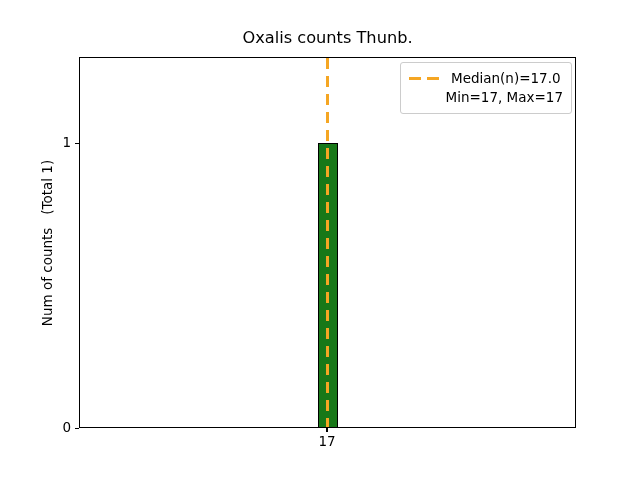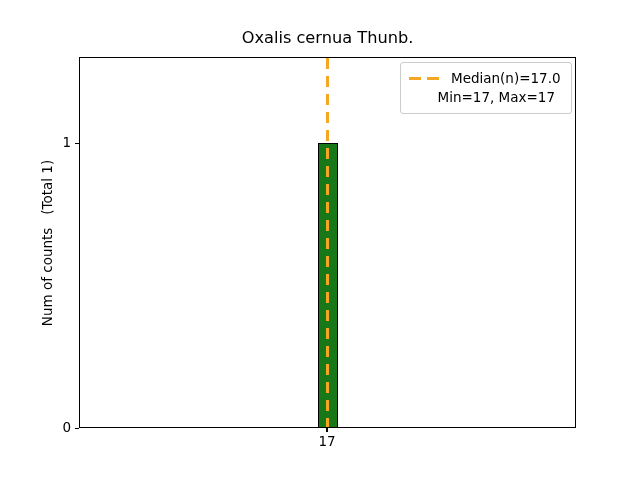--- a/index.html
+++ b/index.html
@@ -139,21 +139,21 @@
   
   #legend {
     position: absolute;
     left: 400px;
     top: 62px;
     width: 172px;
     box-sizing: border-box;
     border: 1px solid #cccccc;
     border-radius: 3px;
     background: #ffffff;
-    padding: 6px 16px 6px 8px;
+    padding: 6px 8px 6px 8px;
   }
   .legend-row {
     display: flex;
     align-items: center;
     height: 19px;
   }
   .legend-swatch {
     width: 34px;
     height: 19px;
     flex: 0 0 34px;
@@ -177,21 +177,21 @@
   .legend-row.second .legend-text {
     width: 100%;
     text-align: right;
   }
 </style>
 </head>
 <body>
 
 <div id="figure">
 
-  <div id="chart-title">Oxalis cernua Thunb.</div>
+  <div id="chart-title">Oxalis counts Thunb.</div>
 
   <div id="plot-area">
 
     <div class="bar" style="left:238px; top:85px; width:20px; height:286px;"></div>
 
     <div id="median-line" style="left:246px; top:0px; height:371px;"></div>
   </div>
 
   <div class="ytick-row" style="left:79px; top:428px;">
     <div class="ytick-mark"></div>

